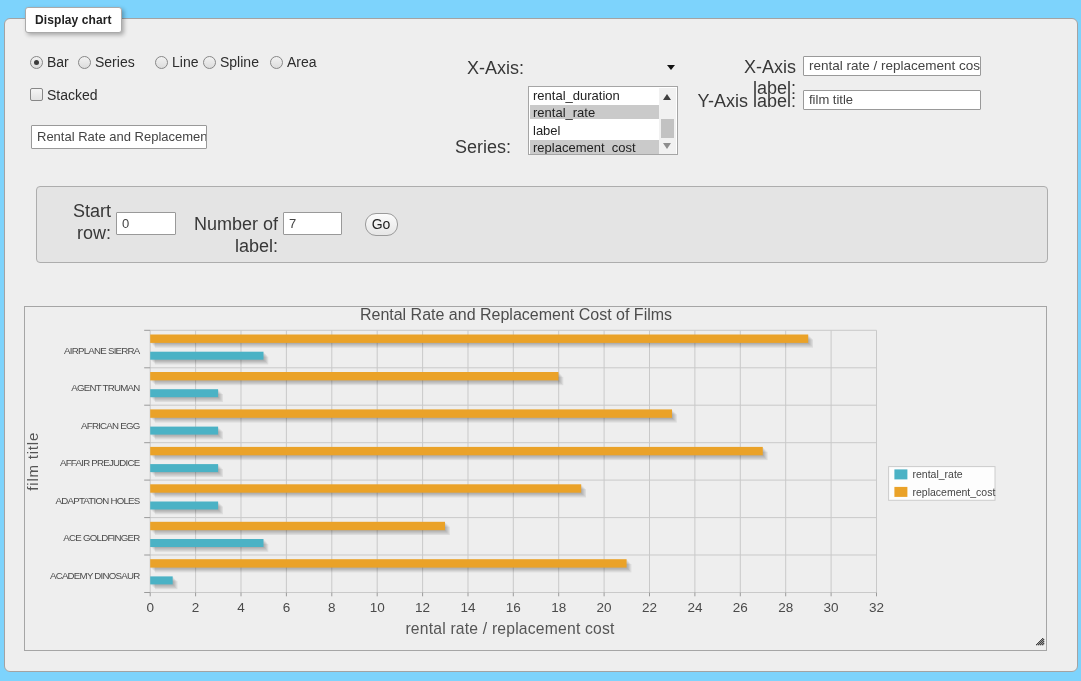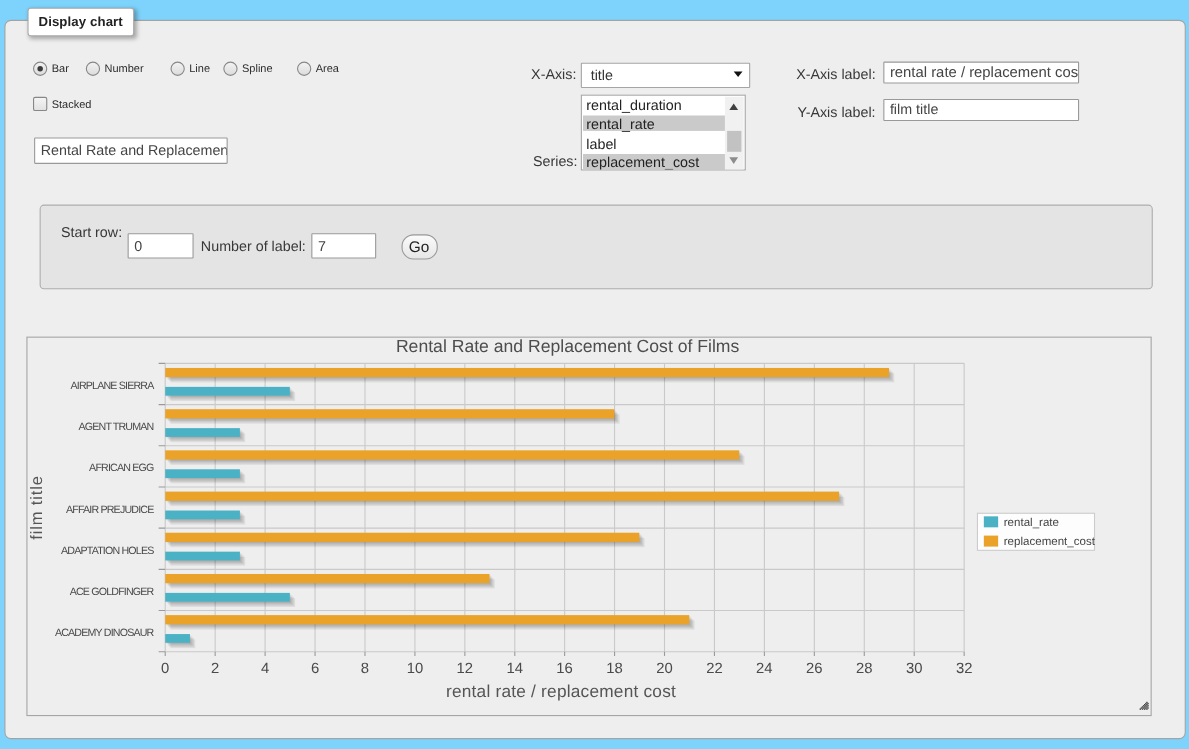--- a/index.html
+++ b/index.html
@@ -7,26 +7,26 @@
 #page { position:relative; width:1081px; height:681px; overflow:hidden; background:#7dd3fc; }
 .abs { position:absolute; }
 #fieldset { left:4px; top:18px; width:1074px; height:654px; background:#eeeeee;
   border:1px solid #a3a3a3; border-radius:6px; }
 #legendbox { left:25px; top:7px; height:26px; line-height:24px; padding:0 9px;
   background:#fff; border:1px solid #aaa; border-radius:3px;
   box-shadow:2px 2px 4px rgba(0,0,0,0.3); font-size:12px; font-weight:bold; color:#222; letter-spacing:0.1px; }
 .radio { width:13px; height:13px; border:1px solid #878787; border-radius:50%;
   background:linear-gradient(#f2f2f2,#dcdcdc); top:56px; }
 .radio .dot { position:absolute; left:3px; top:3px; width:5px; height:5px; border-radius:50%; background:#3b3b3b; }
-.rlabel { top:55px; font-size:10px; color:#2c2c2c; line-height:15px; }
+.rlabel { top:55px; font-size:14px; color:#2c2c2c; line-height:15px; }
 #checkbox { left:30px; top:88px; width:13px; height:13px; border:1px solid #878787; border-radius:2px;
   background:linear-gradient(#f4f4f4,#e2e2e2); }
 .tinput { background:#fff; border:1px solid #999; border-radius:1px; font-size:13px; color:#444;
   white-space:nowrap; overflow:hidden; }
-.flabel { font-size:13px; color:#383838; }
+.flabel { font-size:18px; color:#383838; }
 #select { left:528px; top:57px; width:154px; height:23px; background:#fff; border:1px solid #a5a5a5;
   border-radius:1px; font-size:13px; color:#333; line-height:21px; padding-left:8px; }
 #selarrow { left:667px; top:65px; width:0; height:0; border-left:4.5px solid transparent;
   border-right:4.5px solid transparent; border-top:5.5px solid #111; }
 #listbox { left:528px; top:86px; width:150px; height:69px; background:#fff; border:1px solid #a5a5a5; overflow:hidden; }
 .opt { position:absolute; left:1px; width:131px; height:14px; font-size:13px; color:#222;
   line-height:16px; padding-left:3px; white-space:nowrap; }
 .optsel { background:#cacaca; }
 #sbar { position:absolute; right:1px; top:1px; width:17px; height:67px; background:#f1f1f1; }
 .sarr { position:absolute; left:4px; width:0; height:0; border-left:4.5px solid transparent; border-right:4.5px solid transparent; }
@@ -45,49 +45,48 @@
 <body>
 <div id="page">
   <div id="fieldset" class="abs"></div>
   <div id="legendbox" class="abs">Display chart</div>
 
   <div class="abs radio" style="left:30px;">
       <div class="dot"></div>
     </div>
   <div class="abs rlabel" style="left:47px;">Bar</div>
   <div class="abs radio" style="left:78px;"></div>
-  <div class="abs rlabel" style="left:95px;">Number</div>
+  <div class="abs rlabel" style="left:95px;">Series</div>
   <div class="abs radio" style="left:155px;"></div>
   <div class="abs rlabel" style="left:172px;">Line</div>
   <div class="abs radio" style="left:203px;"></div>
   <div class="abs rlabel" style="left:220px;">Spline</div>
   <div class="abs radio" style="left:270px;"></div>
   <div class="abs rlabel" style="left:287px;">Area</div>
 
   <div id="checkbox" class="abs"></div>
   <div class="abs rlabel" style="left:47px;top:88px;">Stacked</div>
 
   <div class="abs tinput" style="left:31px;top:125px;width:176px;height:24px;line-height:22px;padding-left:5px;">Rental Rate and Replacement Cost of Films</div>
 
   <div class="abs flabel" style="left:454px;top:57px;width:70px;text-align:right;line-height:22px;">X-Axis:</div>
-  <div id="select" class="abs">title</div>
   <div id="selarrow" class="abs"></div>
 
   <div id="listbox" class="abs">
     <div class="opt" style="top:1px;">rental_duration</div>
     <div class="opt optsel" style="top:18.3px;">rental_rate</div>
     <div class="opt" style="top:35.6px;">label</div>
     <div class="opt optsel" style="top:52.9px;">replacement_cost</div>
     <div id="sbar">
       <div class="sarr" style="top:6px;border-bottom:6px solid #404040;"></div>
       <div id="sthumb"></div>
       <div class="sarr" style="bottom:6px;border-top:6px solid #8d8d8d;"></div>
     </div>
   </div>
-  <div class="abs flabel" style="left:455px;top:136px;width:70px;text-align:right;line-height:22px;">Series:</div>
+  <div class="abs flabel" style="left:455px;top:136px;width:70px;line-height:22px;">Series:</div>
 
   <div class="abs flabel" style="left:696px;top:57px;width:100px;text-align:right;line-height:21px;">X-Axis label:</div>
   <div class="abs tinput" style="left:803px;top:56px;width:178px;height:20px;line-height:18px;padding-left:5px;font-size:13.5px;">rental rate / replacement cost</div>
   <div class="abs flabel" style="left:696px;top:91px;width:100px;text-align:right;line-height:21px;">Y-Axis label:</div>
   <div class="abs tinput" style="left:803px;top:90px;width:178px;height:20px;line-height:18px;padding-left:5px;">film title</div>
 
   <div id="graybox" class="abs"></div>
   <div class="abs flabel" style="left:41px;top:200px;width:70px;text-align:right;line-height:22px;">Start row:</div>
   <div class="abs tinput" style="left:116px;top:212px;width:60px;height:23px;line-height:21px;padding-left:5px;">0</div>
   <div class="abs flabel" style="left:178px;top:213px;width:100px;text-align:right;line-height:22px;">Number of label:</div>

